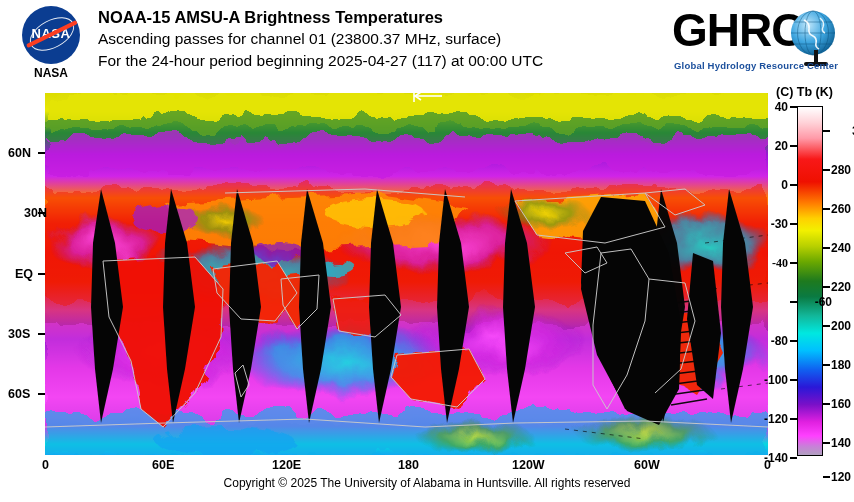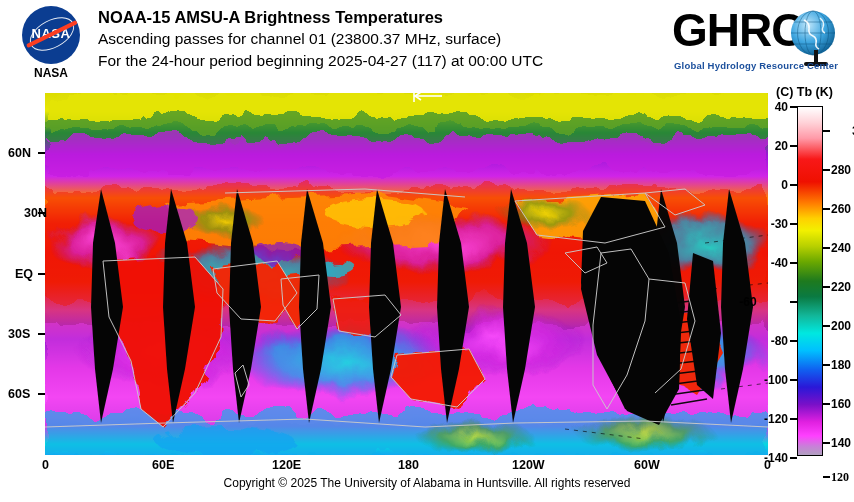--- a/index.html
+++ b/index.html
@@ -354,22 +354,22 @@
       </linearGradient>
     </defs>
     <rect x="0" y="0" width="26" height="350" fill="url(#cbgrad)"></rect>
   </svg>
 </div>
 
 <div class="cb-label-c" style="left:748px;top:100px;width:40px;">40</div>
 <div class="cb-label-c" style="left:748px;top:139px;width:40px;">20</div>
 <div class="cb-label-c" style="left:748px;top:178px;width:40px;">0</div>
 <div class="cb-label-c" style="left:748px;top:217px;width:40px;">-30</div>
-<div class="cb-label-c" style="left:748px;top:256px;width:40px;">-40</div>
-<div class="cb-label-c" style="left:728px;top:295px;width:40px;text-align:center;">-60</div>
+<div class="cb-label-c" style="left:748px;top:256px;width:40px;font-family:Liberation Serif, serif;">-40</div>
+<div class="cb-label-c" style="left:792px;top:295px;width:40px;">-60</div>
 <div class="cb-label-c" style="left:748px;top:334px;width:40px;text-align:right;">-80</div>
 <div class="cb-label-c" style="left:745px;top:373px;width:43px;">-100</div>
 <div class="cb-label-c" style="left:745px;top:412px;width:43px;">-120</div>
 <div class="cb-label-c" style="left:745px;top:451px;width:43px;">-140</div>
 
 <div class="cb-tick" style="left:790px;top:106px;width:7px;"></div>
 <div class="cb-tick" style="left:790px;top:145px;width:7px;"></div>
 <div class="cb-tick" style="left:790px;top:184px;width:7px;"></div>
 <div class="cb-tick" style="left:790px;top:223px;width:7px;"></div>
 <div class="cb-tick" style="left:790px;top:262px;width:7px;"></div>
@@ -381,21 +381,21 @@
 
 <div class="cb-label-k" style="left:831px;top:124px;margin-left:21px;">300</div>
 <div class="cb-label-k" style="left:831px;top:163px;">280</div>
 <div class="cb-label-k" style="left:831px;top:202px;">260</div>
 <div class="cb-label-k" style="left:831px;top:241px;">240</div>
 <div class="cb-label-k" style="left:831px;top:280px;">220</div>
 <div class="cb-label-k" style="left:831px;top:319px;">200</div>
 <div class="cb-label-k" style="left:831px;top:358px;">180</div>
 <div class="cb-label-k" style="left:831px;top:397px;">160</div>
 <div class="cb-label-k" style="left:831px;top:436px;">140</div>
-<div class="cb-label-k" style="left:831px;top:470px;font-family:Liberation Serif, serif;">120</div>
+<div class="cb-label-k" style="left:831px;top:470px;">120</div>
 
 <div class="cb-tick" style="left:823px;top:130px;width:7px;"></div>
 <div class="cb-tick" style="left:823px;top:169px;width:7px;"></div>
 <div class="cb-tick" style="left:823px;top:208px;width:7px;"></div>
 <div class="cb-tick" style="left:823px;top:247px;width:7px;"></div>
 <div class="cb-tick" style="left:823px;top:286px;width:7px;"></div>
 <div class="cb-tick" style="left:823px;top:325px;width:7px;"></div>
 <div class="cb-tick" style="left:823px;top:364px;width:7px;"></div>
 <div class="cb-tick" style="left:823px;top:403px;width:7px;"></div>
 <div class="cb-tick" style="left:823px;top:442px;width:7px;"></div>

